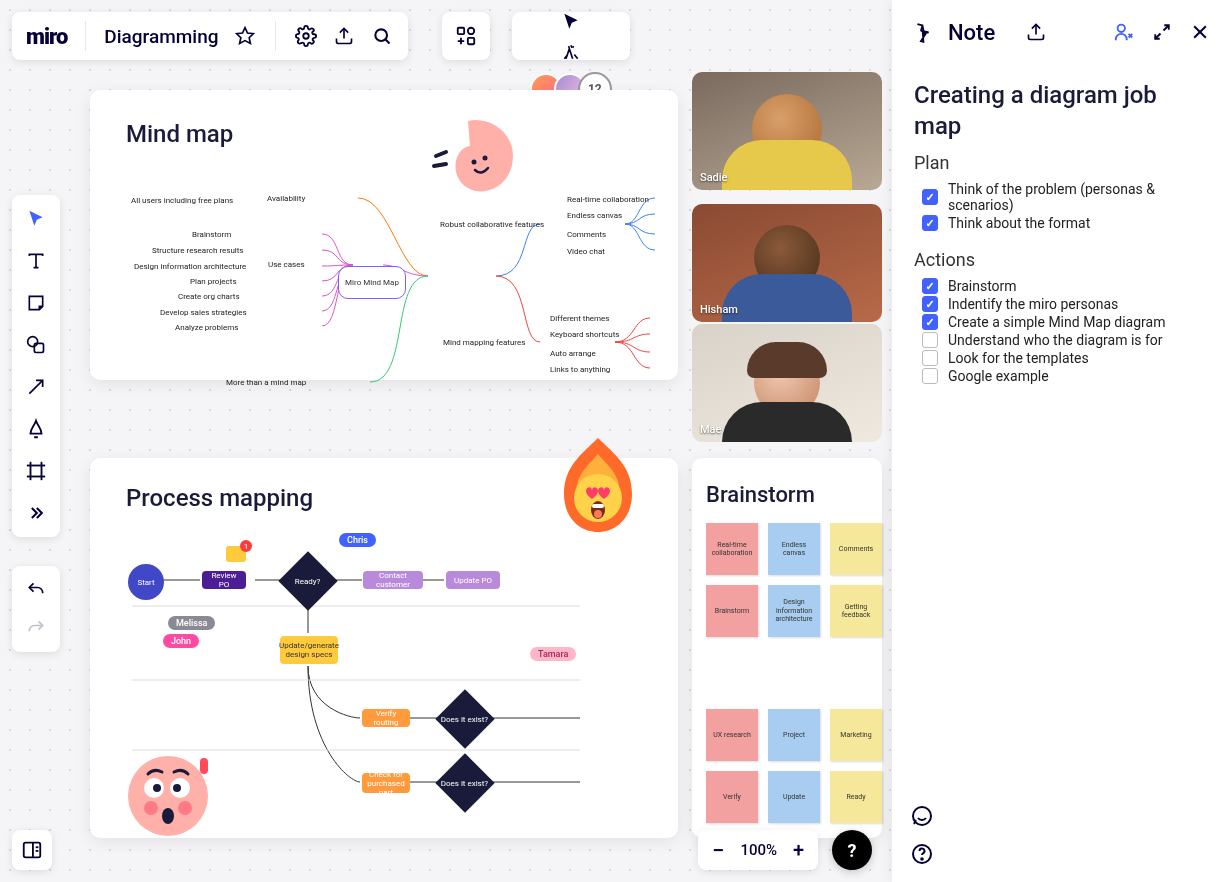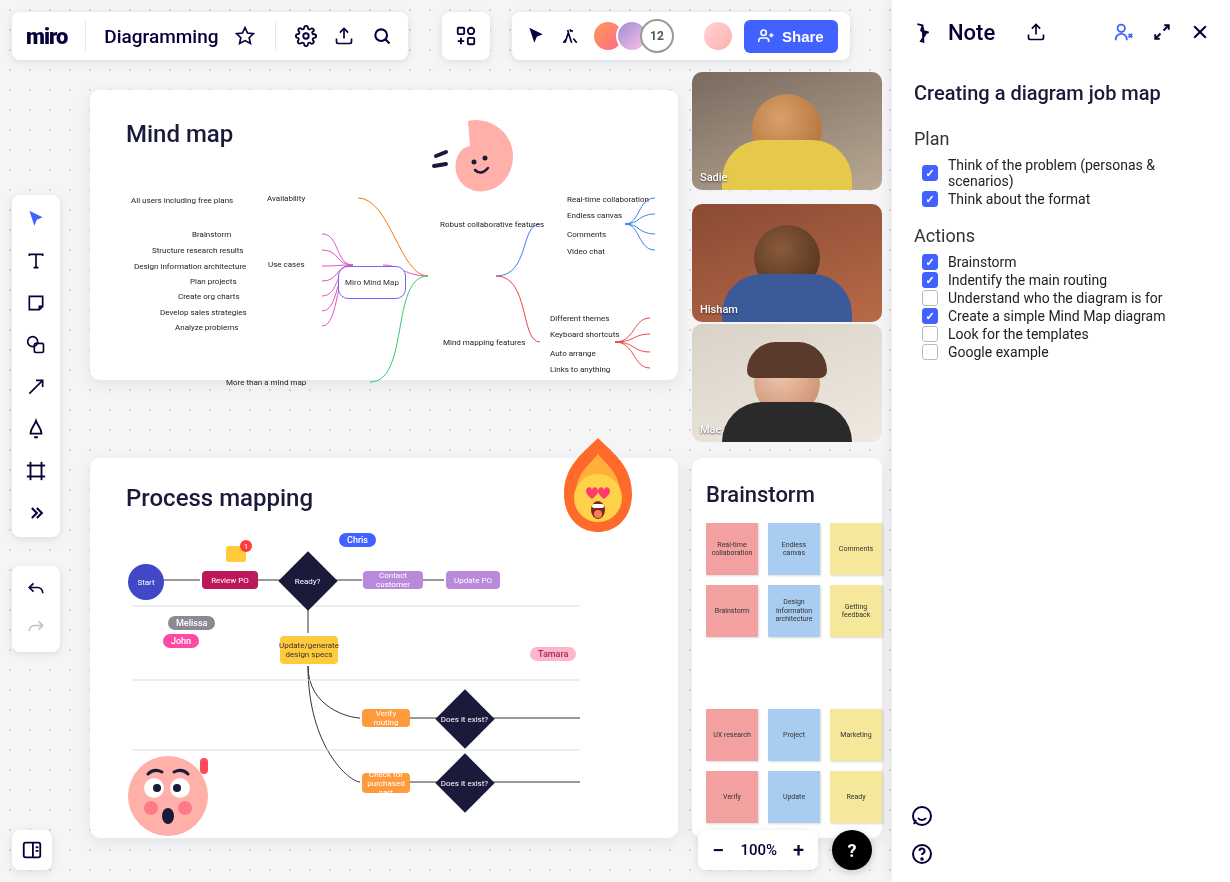--- a/index.html
+++ b/index.html
@@ -5,21 +5,21 @@
   * { box-sizing: border-box; margin: 0; padding: 0; }
   body { font-family: -apple-system, BlinkMacSystemFont, "Segoe UI", Roboto, sans-serif; background: #f5f5f7; width: 1230px; height: 882px; position: relative; overflow: hidden; color: #050038; }
   .dot-bg { position:absolute; inset:0; background-image: radial-gradient(#d8d8dc 1px, transparent 1px); background-size: 20px 20px; background-position: 0 0; }
 
   
   .tb { position: absolute; top: 12px; height: 48px; background: #fff; border-radius: 8px; box-shadow: 0 2px 8px rgba(0,0,0,.1); display: flex; align-items: center; }
   .tb1 { left: 12px; padding: 0 14px; gap: 14px; }
   .tb1 .board-title { font-size: 19px; font-weight: 500; color: #050038; }
   .tb1 .sep { width:1px; height:30px; background:#e5e5ea; margin:0 4px;}
   .tb2 { left: 442px; padding: 0 12px; }
-  .tb3 { left: 512px; padding: 0 12px; gap: 10px; }
+  .tb3 { left: 512px; padding: 0 12px; gap: 10px; flex-direction: column; }
   .icn { width:24px; height:24px; display:flex; align-items:center; justify-content:center; color:#050038; cursor:pointer; }
   .share-btn { background:#4262ff; color:#fff; border:none; border-radius:6px; padding:8px 14px; font-size:15px; font-weight:600; display:flex; align-items:center; gap:8px; cursor:pointer; }
   .avatars { display:flex; align-items:center; }
   .av { width:32px; height:32px; border-radius:50%; border:2px solid #fff; margin-left:-8px; background:#ccc; display:flex; align-items:center; justify-content:center; font-size:12px; font-weight:700; color:#333;}
   .av:first-child{margin-left:0;}
   .av.count{background:#fff; border:2px solid #999; color:#555; width:34px; height:34px;}
 
   
   .vtb { position:absolute; left:12px; top:195px; width:48px; background:#fff; border-radius:8px; box-shadow:0 2px 8px rgba(0,0,0,.1); display:flex; flex-direction:column; align-items:center; padding:10px 0; gap:14px; }
   .vtb2 { position:absolute; left:12px; top:566px; width:48px; background:#fff; border-radius:8px; box-shadow:0 2px 8px rgba(0,0,0,.1); display:flex; flex-direction:column; align-items:center; padding:10px 0; gap:10px; }
@@ -49,21 +49,21 @@
   .bs-card { left:692px; top:458px; width:190px; height:380px; padding:24px 14px; }
   .bs-grid { display:grid; grid-template-columns:repeat(3, 1fr); gap:10px; margin-top:16px;}
   .sticky { width:52px; height:52px; font-size:7px; display:flex; align-items:center; justify-content:center; text-align:center; color:#333; padding:4px; line-height:1.2; box-shadow:1px 1px 2px rgba(0,0,0,.15);}
   .sticky.spacer { visibility:hidden; }
 
   
   .rpanel { position:absolute; right:0; top:0; width:338px; height:882px; background:#fff; box-shadow:-2px 0 12px rgba(0,0,0,.06); padding:0; }
   .rp-head { height:64px; display:flex; align-items:center; padding:0 18px; gap:14px; }
   .rp-title { font-size:22px; font-weight:500; color:#050038; }
   .rp-body { padding:16px 22px; }
-  .rp-body h2 { font-size:20px; font-weight:500; color:#1a1a3a; line-height:1.3; margin-bottom:22px;}
+  .rp-body h2 { font-size:24px; font-weight:500; color:#1a1a3a; line-height:1.3; margin-bottom:10px;}
   .rp-body h3 { font-size:18px; font-weight:400; color:#333; margin:8px 0 8px;}
   .chk-row { display:flex; align-items:center; gap:10px; font-size:14px; color:#222; margin:2px 8px; cursor:pointer;}
   .chk { width:16px; height:16px; border:1.5px solid #4262ff; border-radius:3px; display:flex; align-items:center; justify-content:center; flex-shrink:0;}
   .chk.on { background:#4262ff; }
   .chk.on::after { content:"✓"; color:#fff; font-size:11px; font-weight:700;}
   .chk.off { border-color:#bbb; }
 
   .rp-foot { position:absolute; bottom:16px; left:18px; display:flex; flex-direction:column; gap:14px;}
 
   
@@ -285,21 +285,21 @@
       <line x1="318" y1="324" x2="350" y2="324"></line>
       <line x1="400" y1="260" x2="490" y2="260"></line>
       <line x1="400" y1="324" x2="490" y2="324"></line>
     </g>
     <line x1="42" y1="148" x2="490" y2="148" stroke="#ddd"></line>
     <line x1="42" y1="222" x2="490" y2="222" stroke="#ddd"></line>
     <line x1="42" y1="292" x2="490" y2="292" stroke="#ddd"></line>
   </svg>
 
   <div style="position:absolute; left:38px; top:106px; width:36px; height:36px; border-radius:50%; background:#4148c8; display:flex; align-items:center; justify-content:center; font-size:8px; color:#fff;">Start</div>
-  <div class="pm-node" style="left:112px; top:113px; width:56px; height:18px; background:#be185d;">Review PO</div>
+  <div class="pm-node" style="left:112px; top:113px; width:44px; height:18px; background:#4c1d95;">Review PO</div>
   <div class="pm-diamond" style="left:197px; top:102px; background:#1a1a3a;">
       <span>Ready?</span>
     </div>
 
   <div class="pm-node" style="left:273px; top:113px; width:60px; height:18px; background:#b98adb;">Contact customer</div>
   <div class="pm-node" style="left:356px; top:113px; width:54px; height:18px; background:#b98adb;">Update PO</div>
   <div class="pm-node" style="left:190px; top:178px; width:58px; height:28px; background:#ffcb3d; color:#333;">Update/generate design specs</div>
   <div class="pm-node" style="left:272px; top:251px; width:48px; height:18px; background:#ff9b3d;">Verify routing</div>
   <div class="pm-diamond" style="left:354px; top:240px; background:#1a1a3a;">
       <span>Does it exist?</span>
@@ -413,29 +413,29 @@
         </div>
       </div>
     <h3 style="margin-top:18px;">Actions</h3>
     <div id="actions-list">
         <div class="chk-row">
           <div class="chk on"></div>
           <span>Brainstorm</span>
         </div>
         <div class="chk-row">
           <div class="chk on"></div>
-          <span>Indentify the main routing</span>
+          <span>Indentify the miro personas</span>
+        </div>
+        <div class="chk-row">
+          <div class="chk on"></div>
+          <span>Create a simple Mind Map diagram</span>
         </div>
         <div class="chk-row">
           <div class="chk off"></div>
           <span>Understand who the diagram is for</span>
-        </div>
-        <div class="chk-row">
-          <div class="chk on"></div>
-          <span>Create a simple Mind Map diagram</span>
         </div>
         <div class="chk-row">
           <div class="chk off"></div>
           <span>Look for the templates</span>
         </div>
         <div class="chk-row">
           <div class="chk off"></div>
           <span>Google example</span>
         </div>
       </div>

